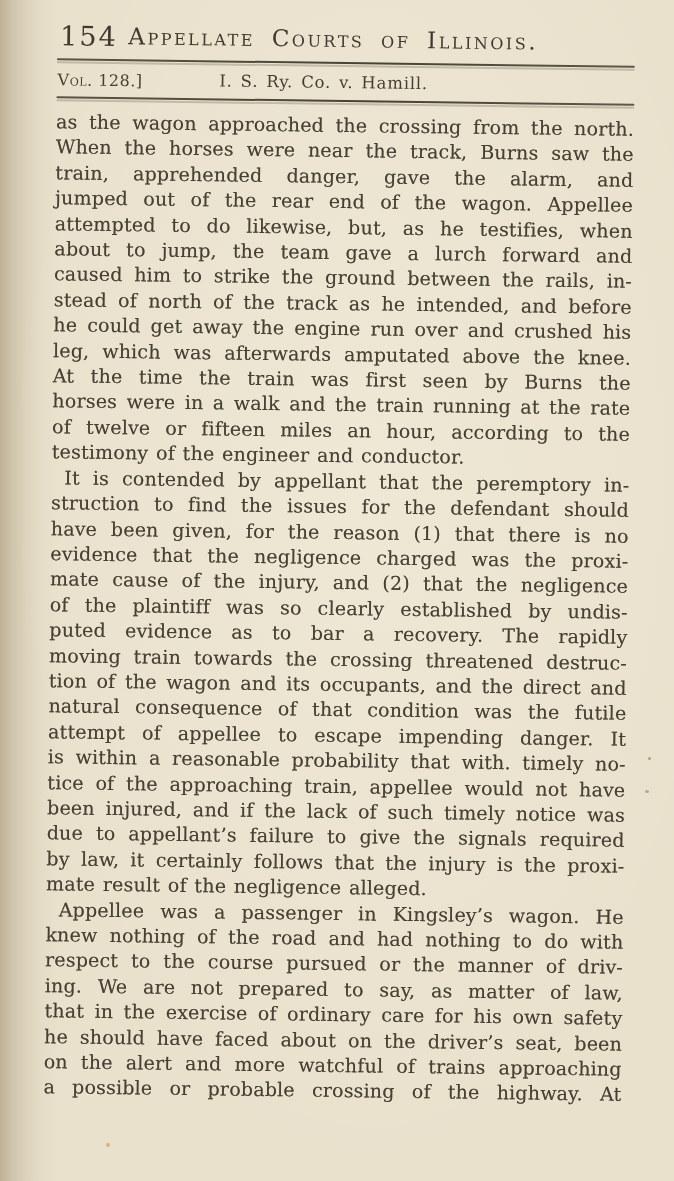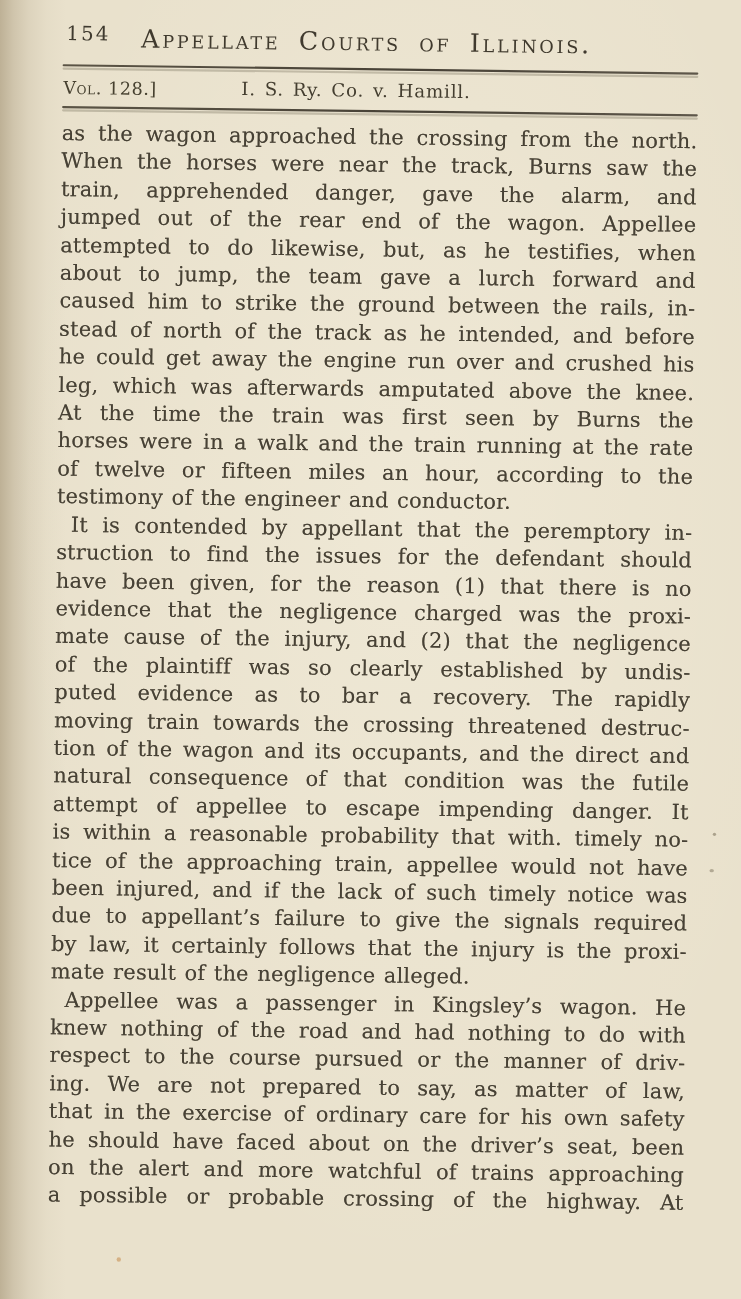--- a/index.html
+++ b/index.html
@@ -24,21 +24,21 @@
   .content {
     position: absolute; left: 0; top: 0; width: 674px; height: 1181px;
     transform: rotate(0.75deg);
     transform-origin: 337px 590px;
     color: var(--ink, #453f33);
   }
   .col { position: absolute; left: 50px; right: 46px; }
 
   .pagenum {
     position: absolute; top: 24px; left: 3px;
-    font-size: 18px; letter-spacing: 2px; color: #3f3a2f;
+    font-size: 27px; letter-spacing: 2px; color: #3f3a2f;
   }
   .running-title {
     position: absolute; top: 26px; left: 0; width: 100%;
     text-align: center; transform: translateX(-13px);
     font-variant: small-caps; font-size: 23px;
     letter-spacing: 2.5px; word-spacing: 7px; color: #403a2e;
     white-space: nowrap;
   }
   .rule {
     position: absolute; left: 0; width: 100%; height: 2px;

